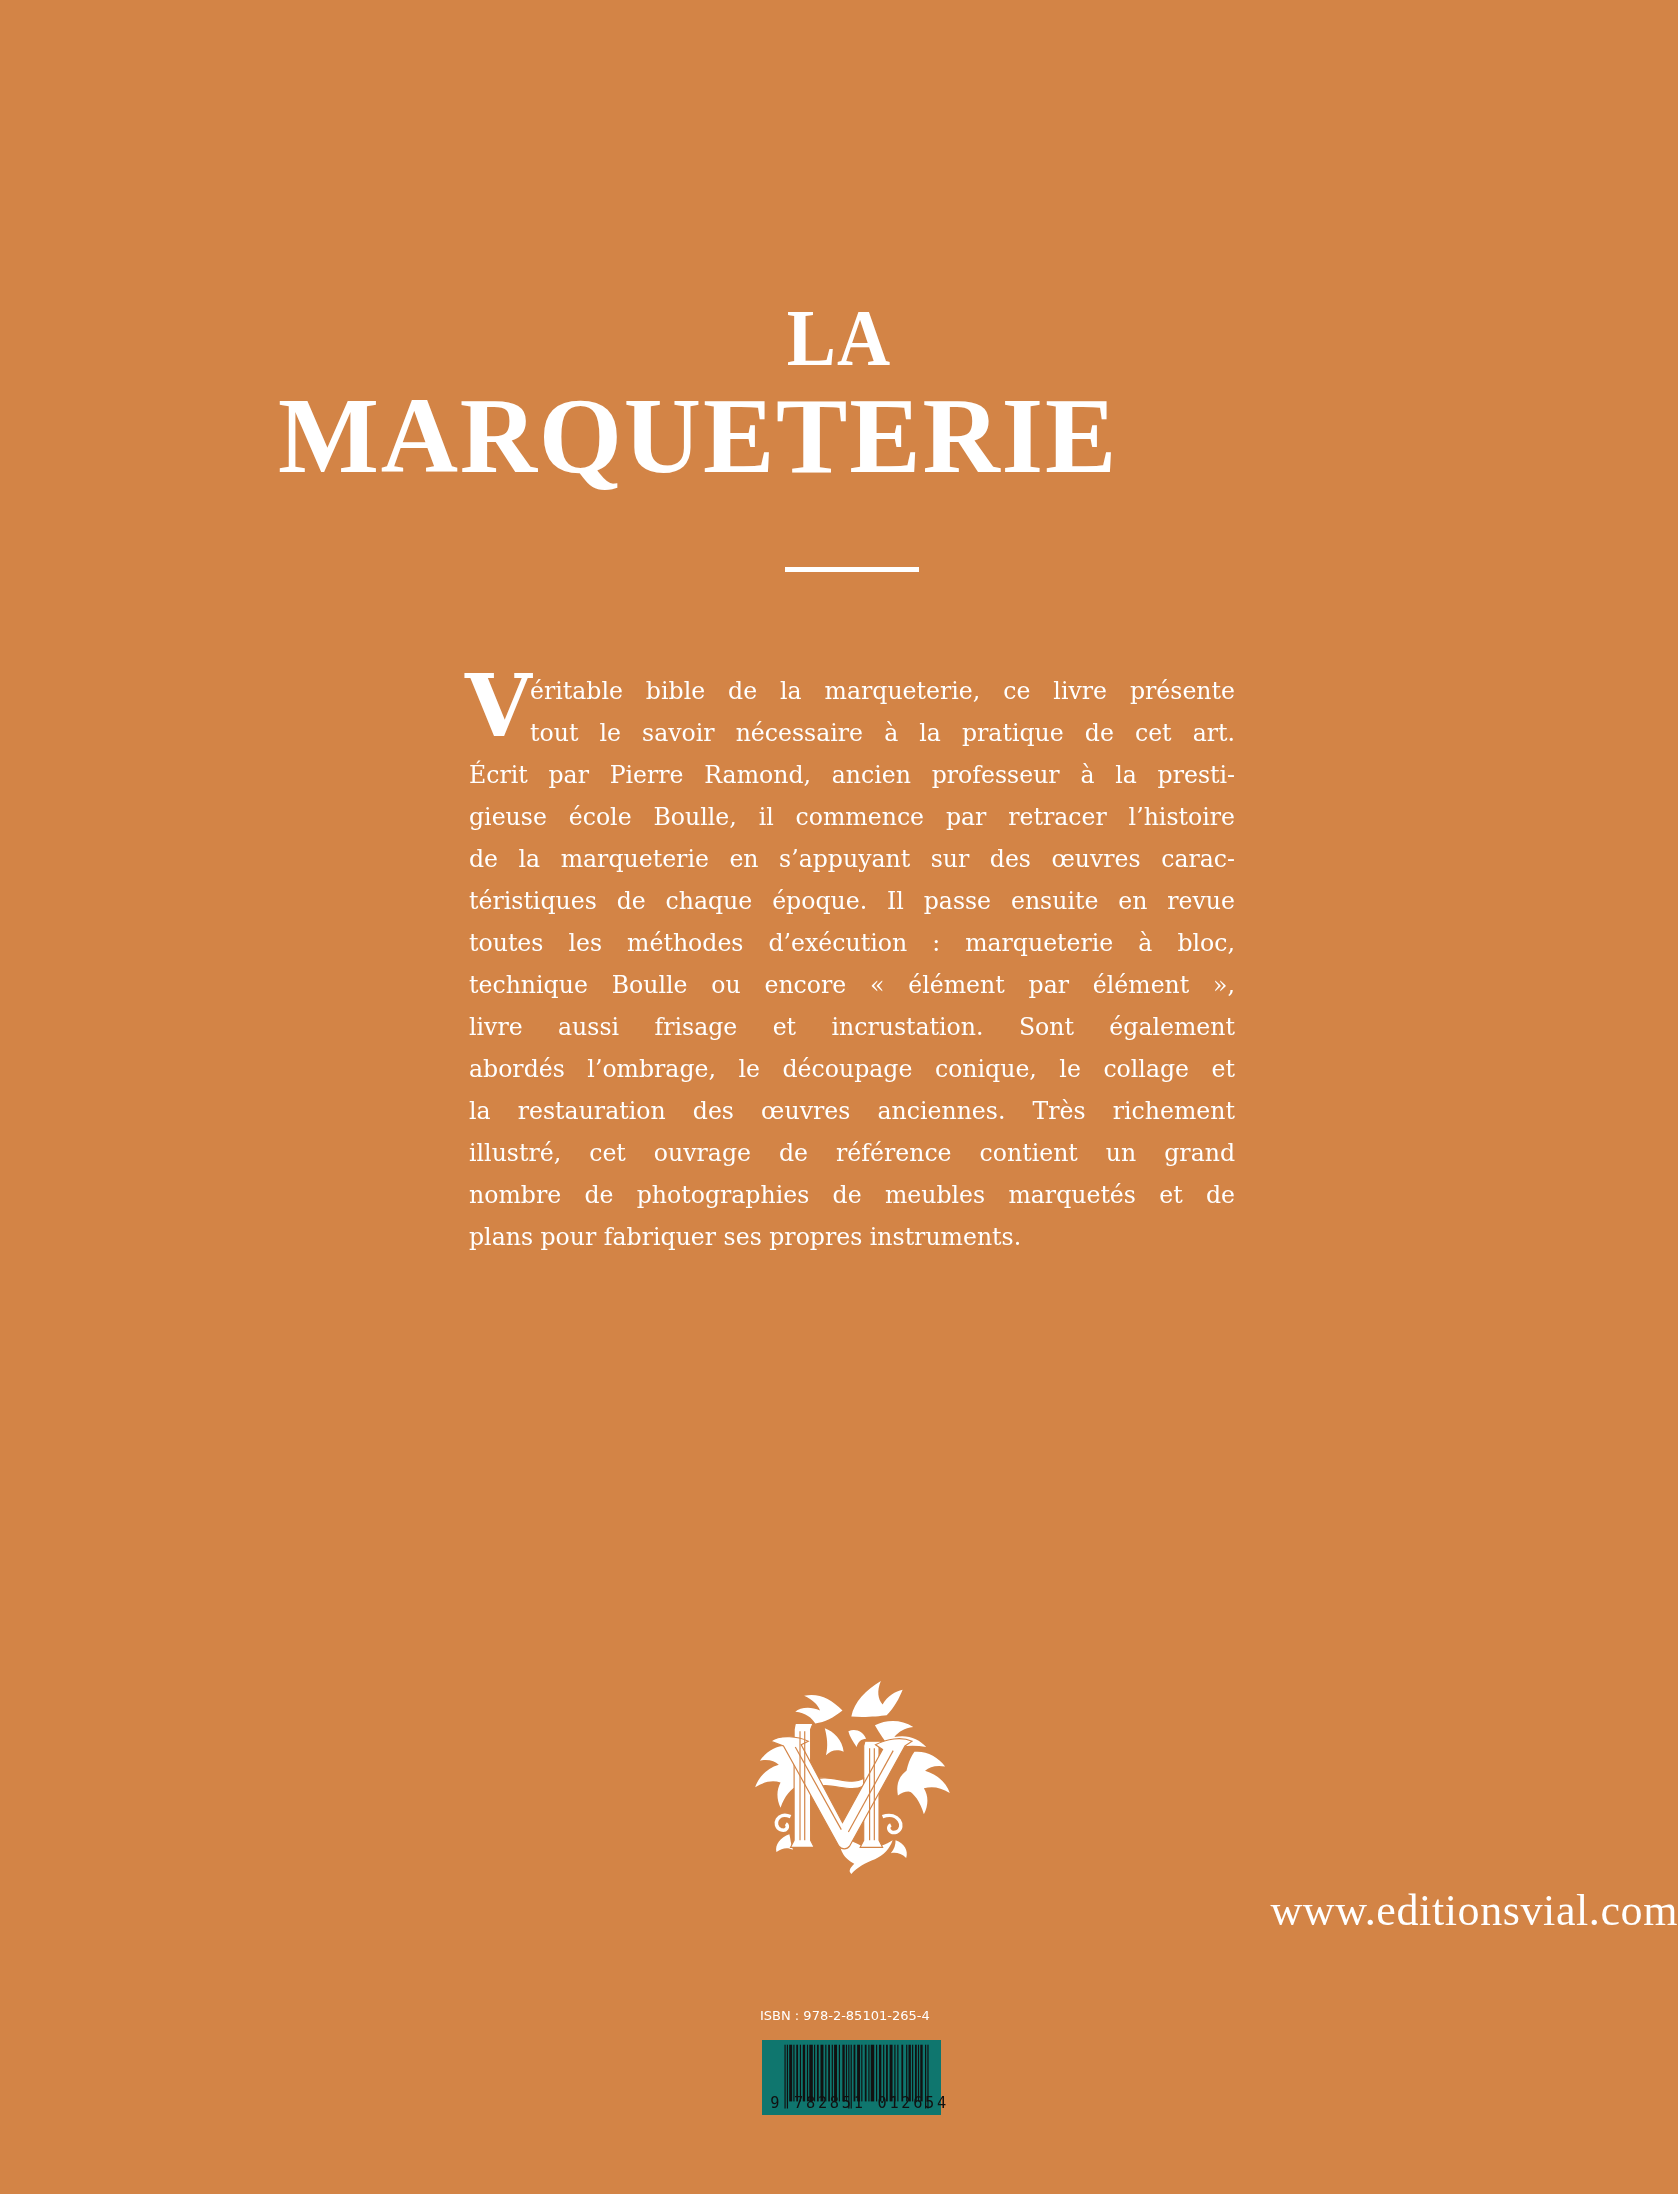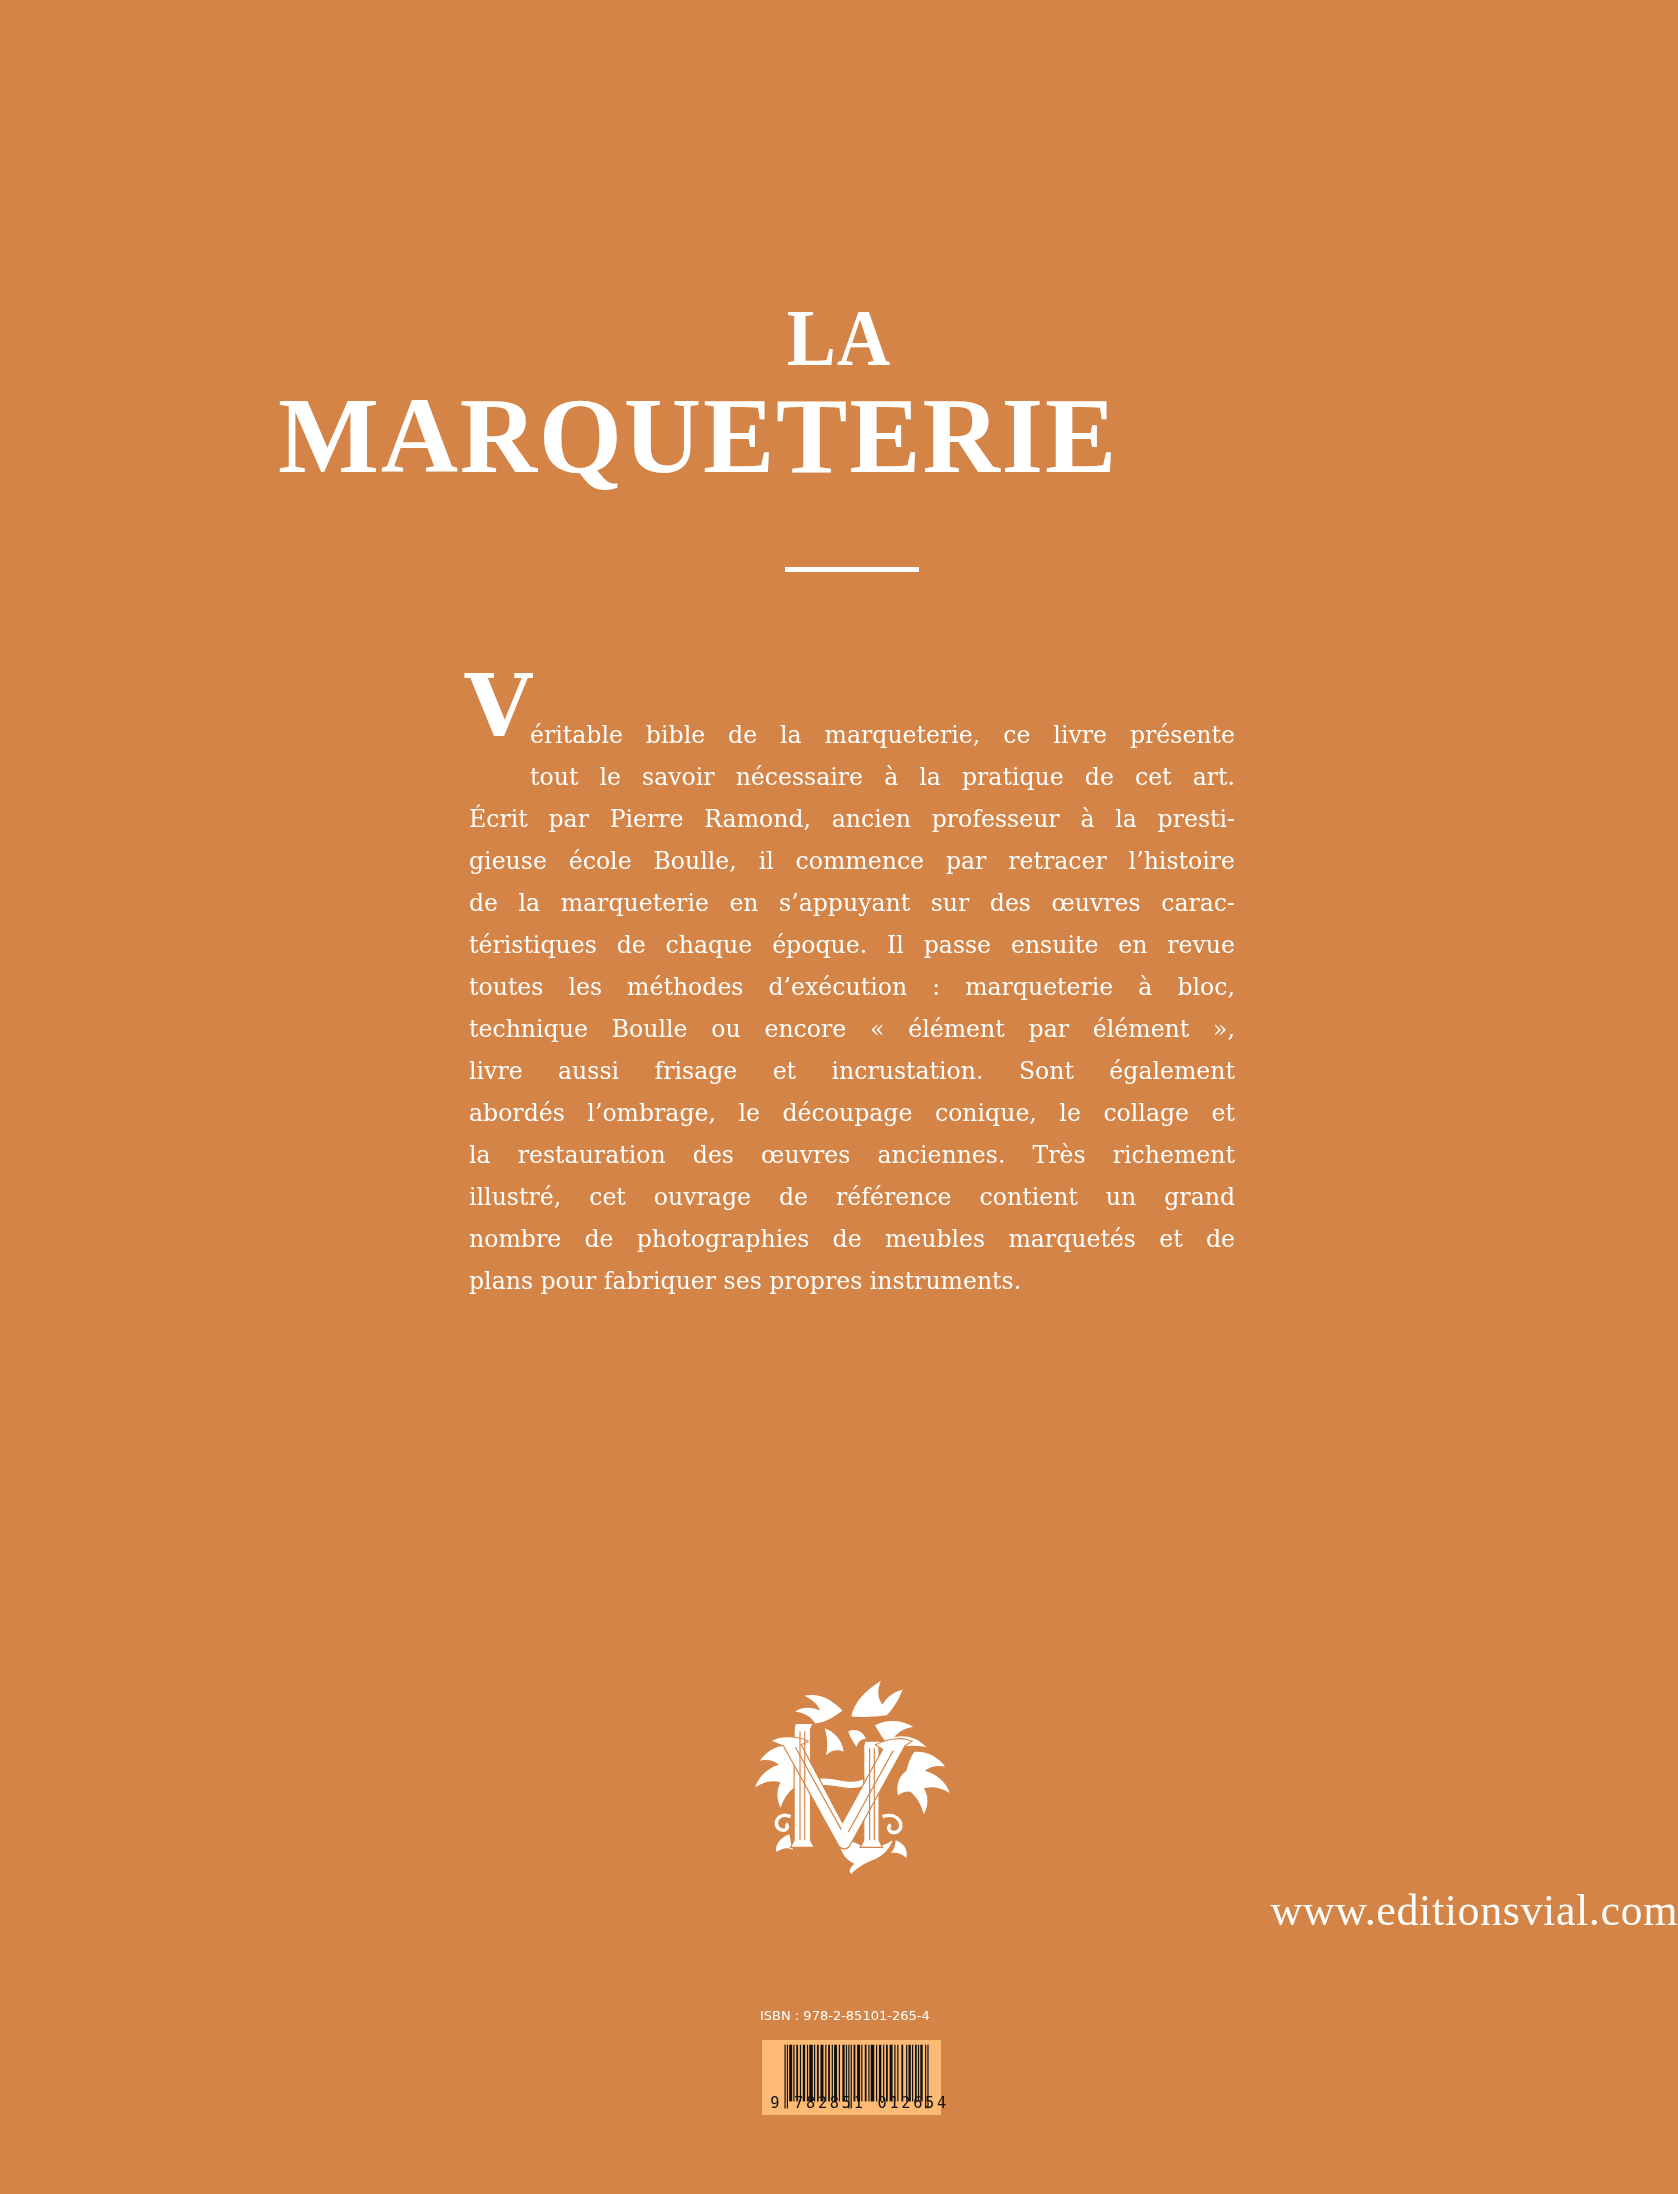--- a/index.html
+++ b/index.html
@@ -31,21 +31,20 @@
   .rule {
     left: 785px; top: 567px; width: 134px; height: 4.7px;
     background: #ffffff;
   }
   .blurb {
     left: 469px; top: 670px; width: 766px;
     font-family: "DejaVu Serif", "Liberation Serif", serif;
     font-size: 23.6px; line-height: 42px;
     text-align: justify;
     hyphens: manual;
-    margin-top: 44px;
   }
   .blurb .line {
     display: block;
     text-align: justify;
     text-align-last: justify;
     white-space: nowrap;
     overflow: visible;
   }
   .blurb .line.last { text-align-last: left; }
   .blurb .indent { padding-left: 61px; }
@@ -67,21 +66,21 @@
   }
   .isbn {
     left: 760px; width: 184px; top: 2007px;
     font-family: "DejaVu Sans", "Liberation Sans", sans-serif;
     font-size: 13px; line-height: 17.7px;
     text-align: left;
     white-space: nowrap;
   }
   .barcode {
     left: 762px; top: 2040px; width: 179px; height: 75px;
-    background: #fdba74;
+    background: #0f766e;
   }
   .barcode svg { position: absolute; left: 0; top: 0; }
   .bc-digits {
     position: absolute; left: 8.3px; top: 55px; width: 165px;
     font-family: "DejaVu Sans Mono", "Liberation Mono", monospace;
     font-size: 15.3px; line-height: 16.5px;
     color: #111111;
     letter-spacing: 2.7px;
     white-space: nowrap;
   }

